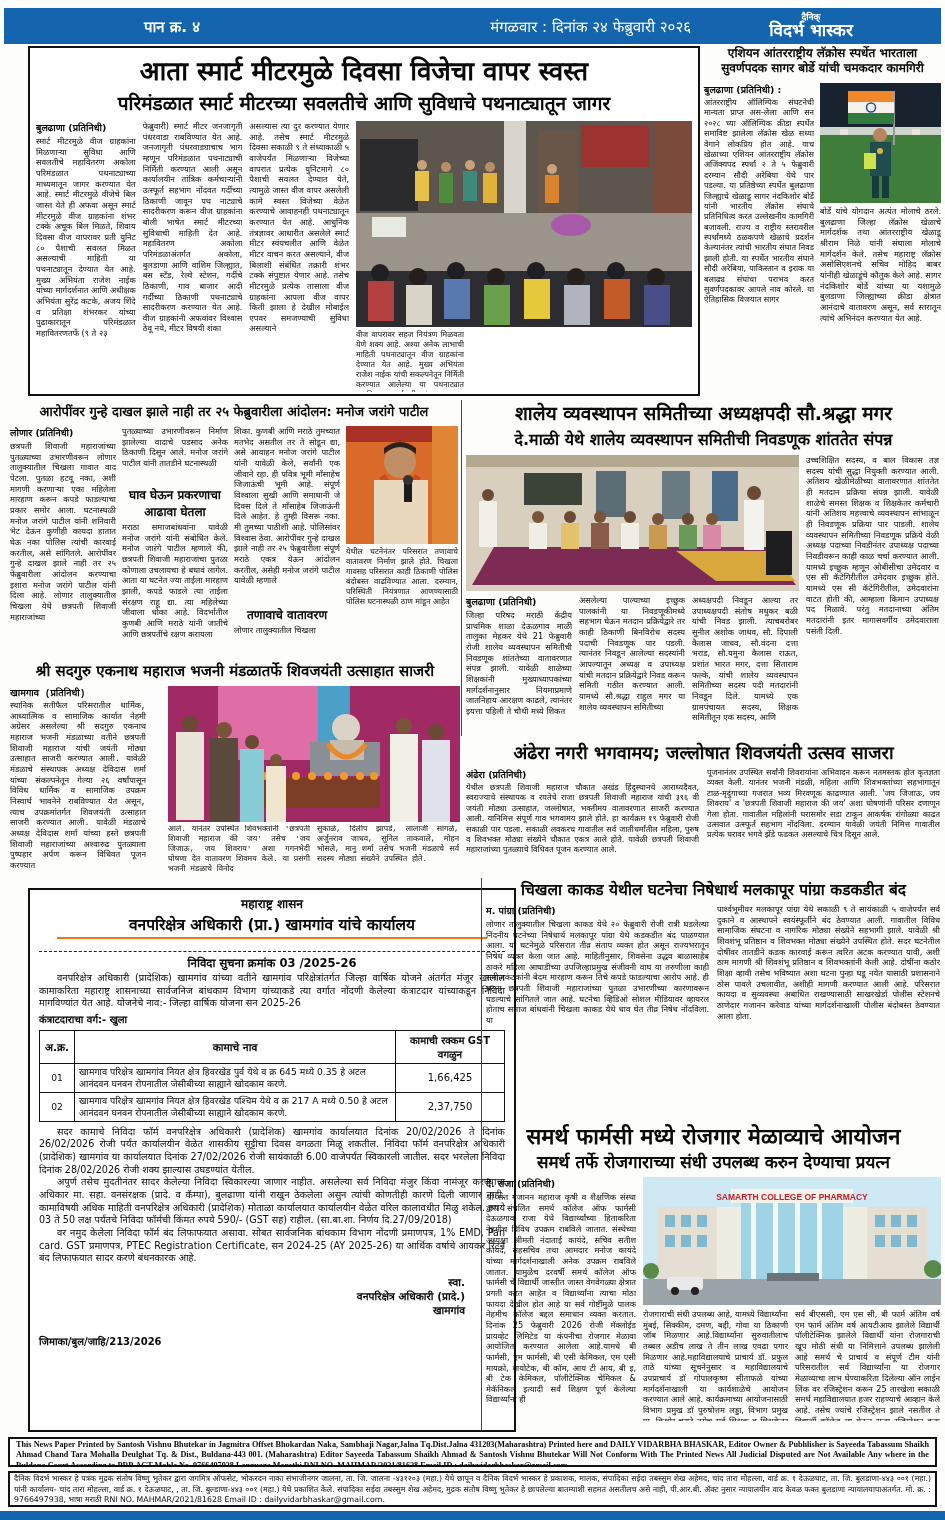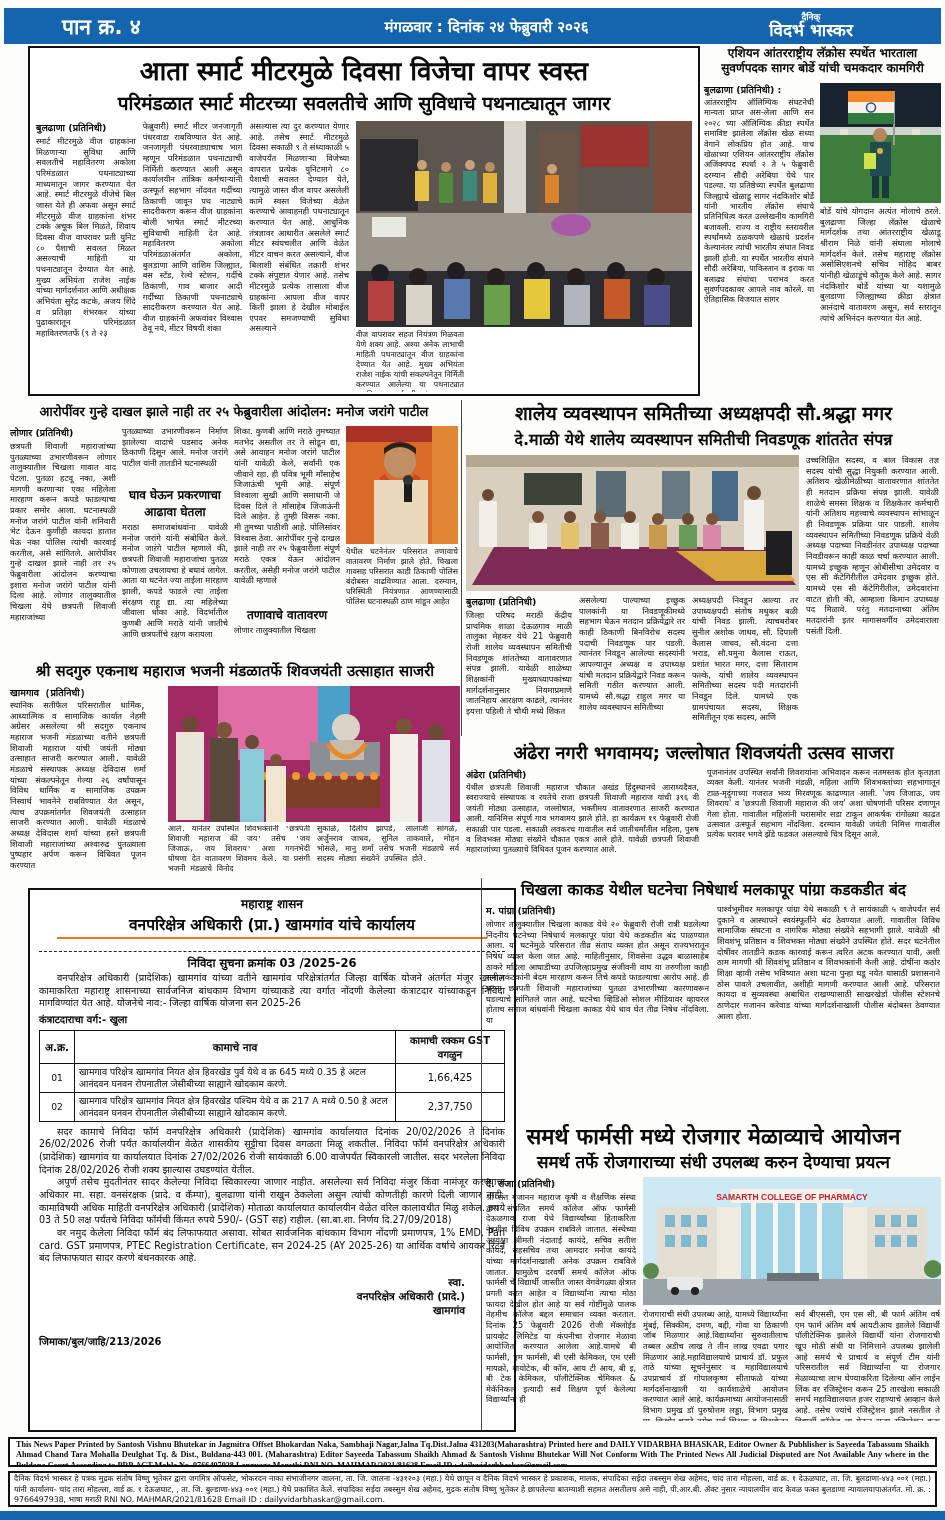--- a/index.html
+++ b/index.html
@@ -4,22 +4,22 @@
 <style>
   html,body{margin:0;padding:0;}
   body{
     width:945px;height:1520px;position:relative;background:#fdfdfb;color:#0a0a0a;
     font-family:"DejaVu Sans","Liberation Sans",sans-serif;overflow:hidden;
   }
   .abs{position:absolute;box-sizing:border-box;}
   
   .topbar{left:4px;top:8px;width:937px;height:36px;background:#1465ad;color:#fff;
     display:flex;align-items:center;}
-  .topbar .pageno{font-weight:bold;font-size:21px;padding-left:58px;width:220px;}
-  .topbar .date{font-weight:bold;font-size:15px;flex:1;text-align:center;}
+  .topbar .pageno{font-weight:bold;font-size:15px;padding-left:58px;width:220px;text-align:center;}
+  .topbar .date{font-weight:normal;font-size:15px;flex:1;text-align:right;}
   .topbar .mast{width:240px;text-align:center;line-height:1.0;padding-right:10px;}
   .topbar .mast .m1{font-size:9px;font-weight:bold;}
   .topbar .mast .m2{font-size:17px;font-weight:bold;}
   
   .hl{font-weight:bold;text-align:center;white-space:nowrap;overflow:hidden;}
   .byline{font-weight:bold;font-size:9.5px;margin-bottom:2px;}
   .bt{font-size:8.2px;line-height:1.3;text-align:justify;overflow:hidden;}
   .subhead{font-weight:bold;font-size:12px;text-align:center;margin:2px 0;}
   .caption{font-size:7.8px;line-height:1.28;text-align:justify;overflow:hidden;}
   .photo{display:block;background:#888;}

